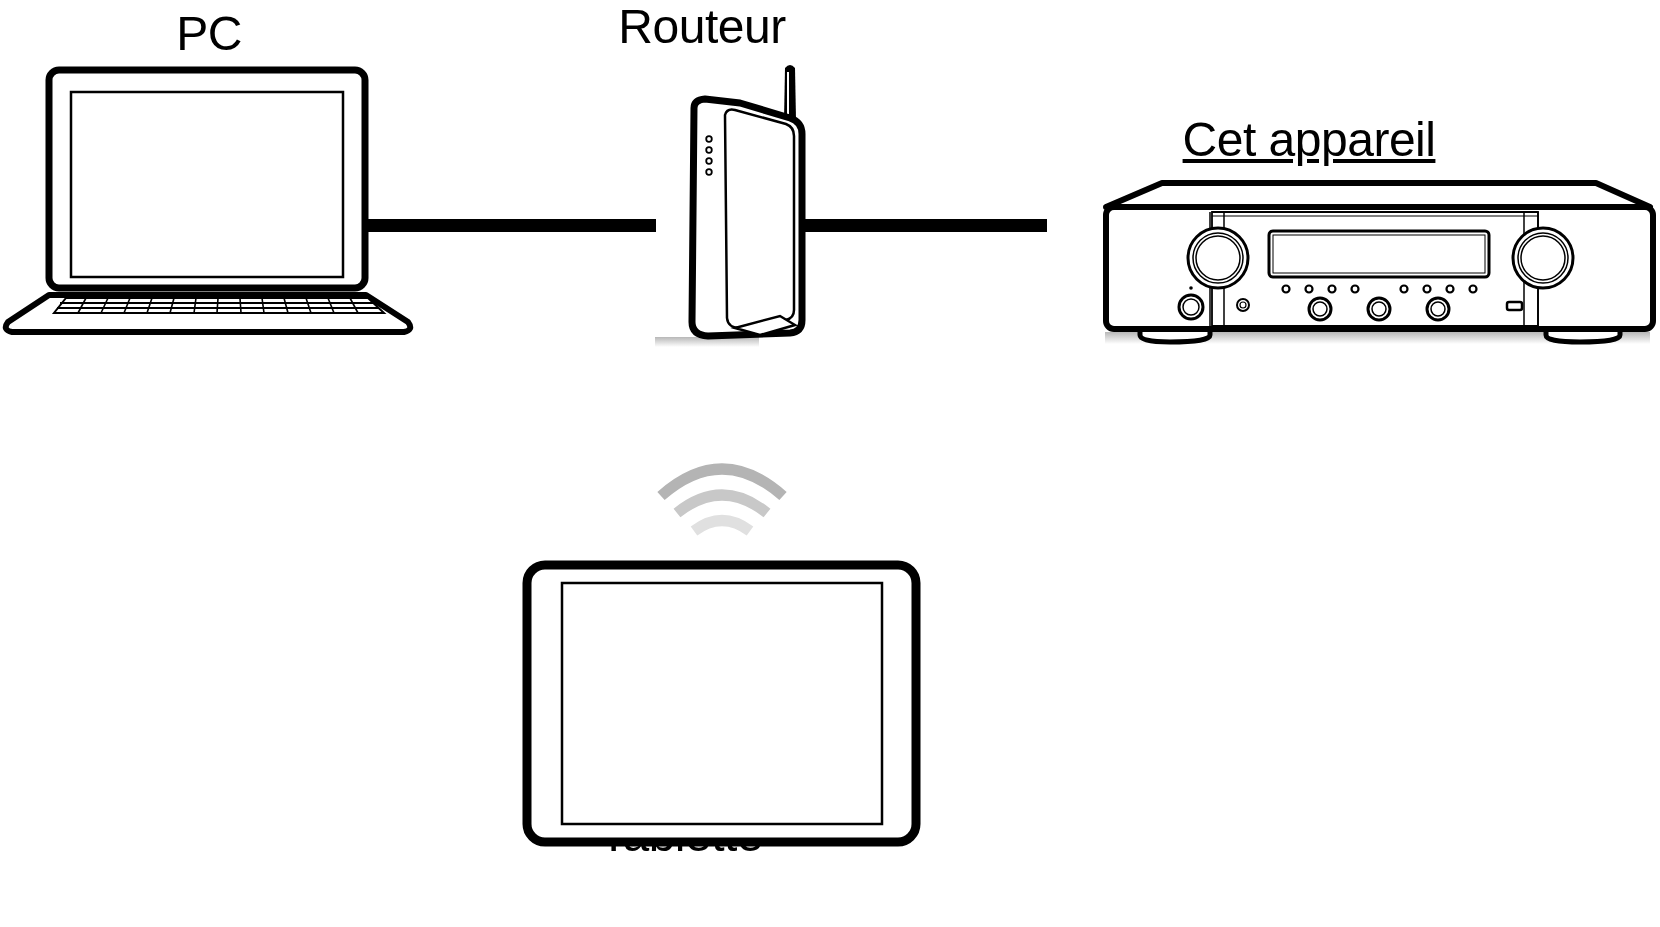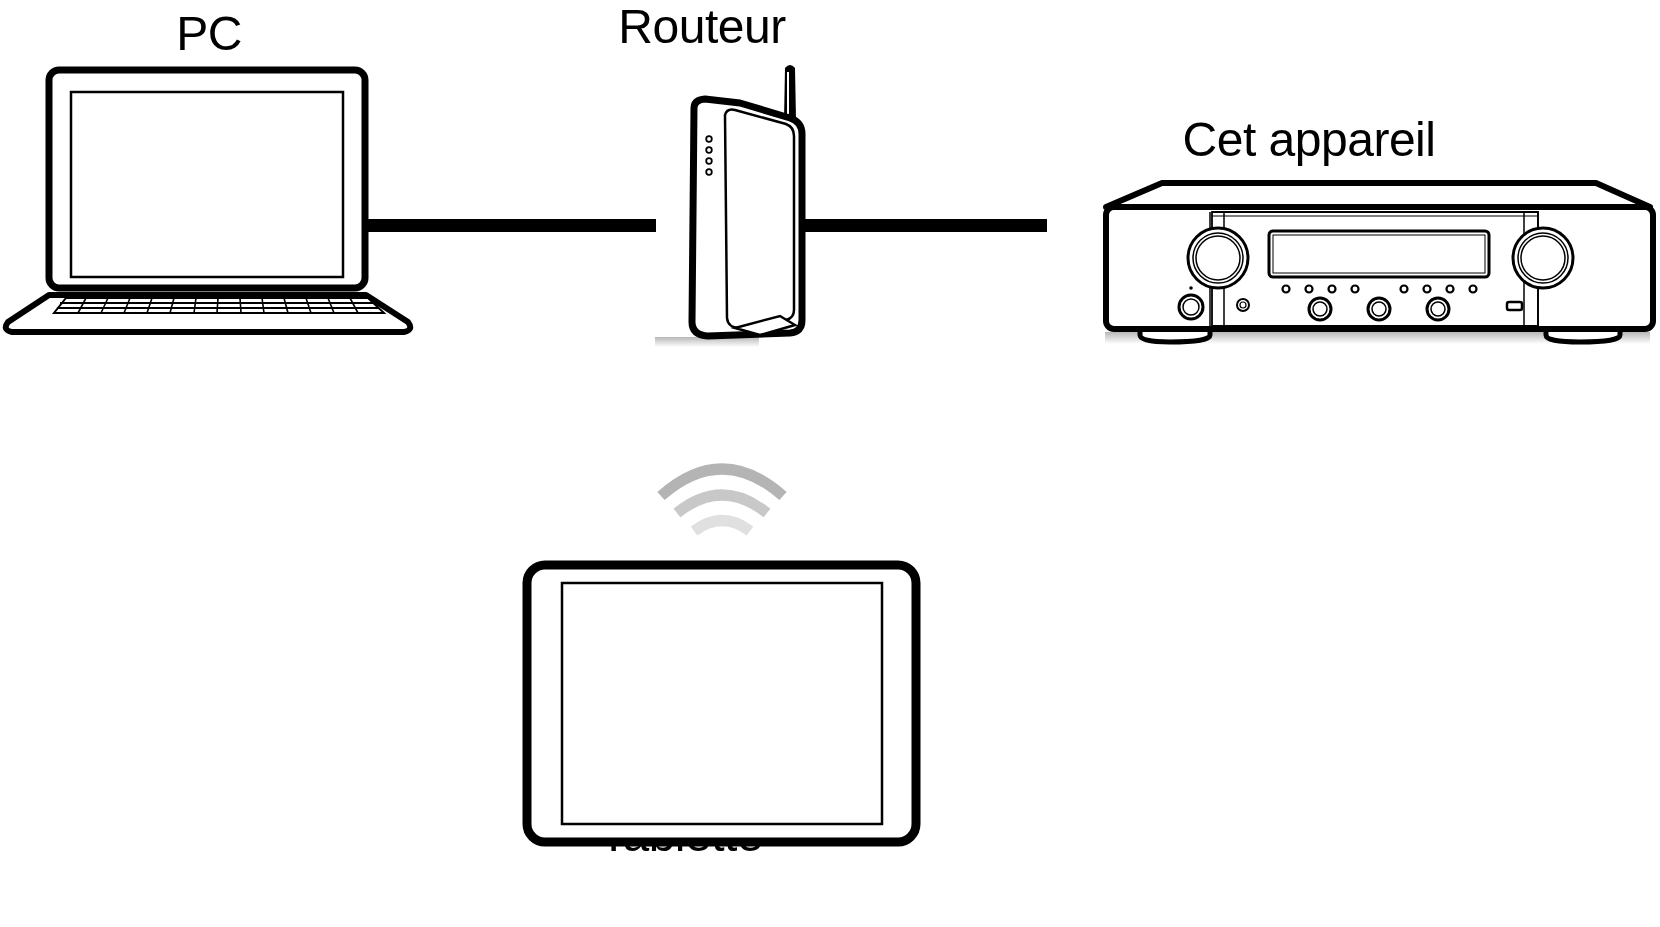--- a/index.html
+++ b/index.html
@@ -7,21 +7,21 @@
            font-family: "Liberation Sans", "DejaVu Sans", sans-serif; color: #000; }
     .label { position: absolute; font-size: 48px; line-height: 1; white-space: nowrap;
              letter-spacing: -0.5px; transform: translateX(-50%); }
     svg.canvas { position: absolute; left: 0; top: 0; }
   </style>
 </head>
 <body>
 
 <div class="label" style="left:209px; top:10px;">PC</div>
 <div class="label" style="left:702px; top:3px;text-align:center;">Routeur</div>
-<div class="label" style="left:1309px; top:116px;">Cet appareil</div>
+<div class="label" style="left:1309px; top:116px;text-decoration:underline;">Cet appareil</div>
 <div class="label" style="left:681px; top:811px;">Tablette</div>
 
 <svg class="canvas" width="1660" height="927" viewBox="0 0 1660 927" xmlns="http://www.w3.org/2000/svg">
   <defs>
     <linearGradient id="shadowGrad" x1="0" y1="0" x2="0" y2="1">
       <stop offset="0" stop-color="#888"></stop>
       <stop offset="1" stop-color="#fff"></stop>
     </linearGradient>
   </defs>
 

